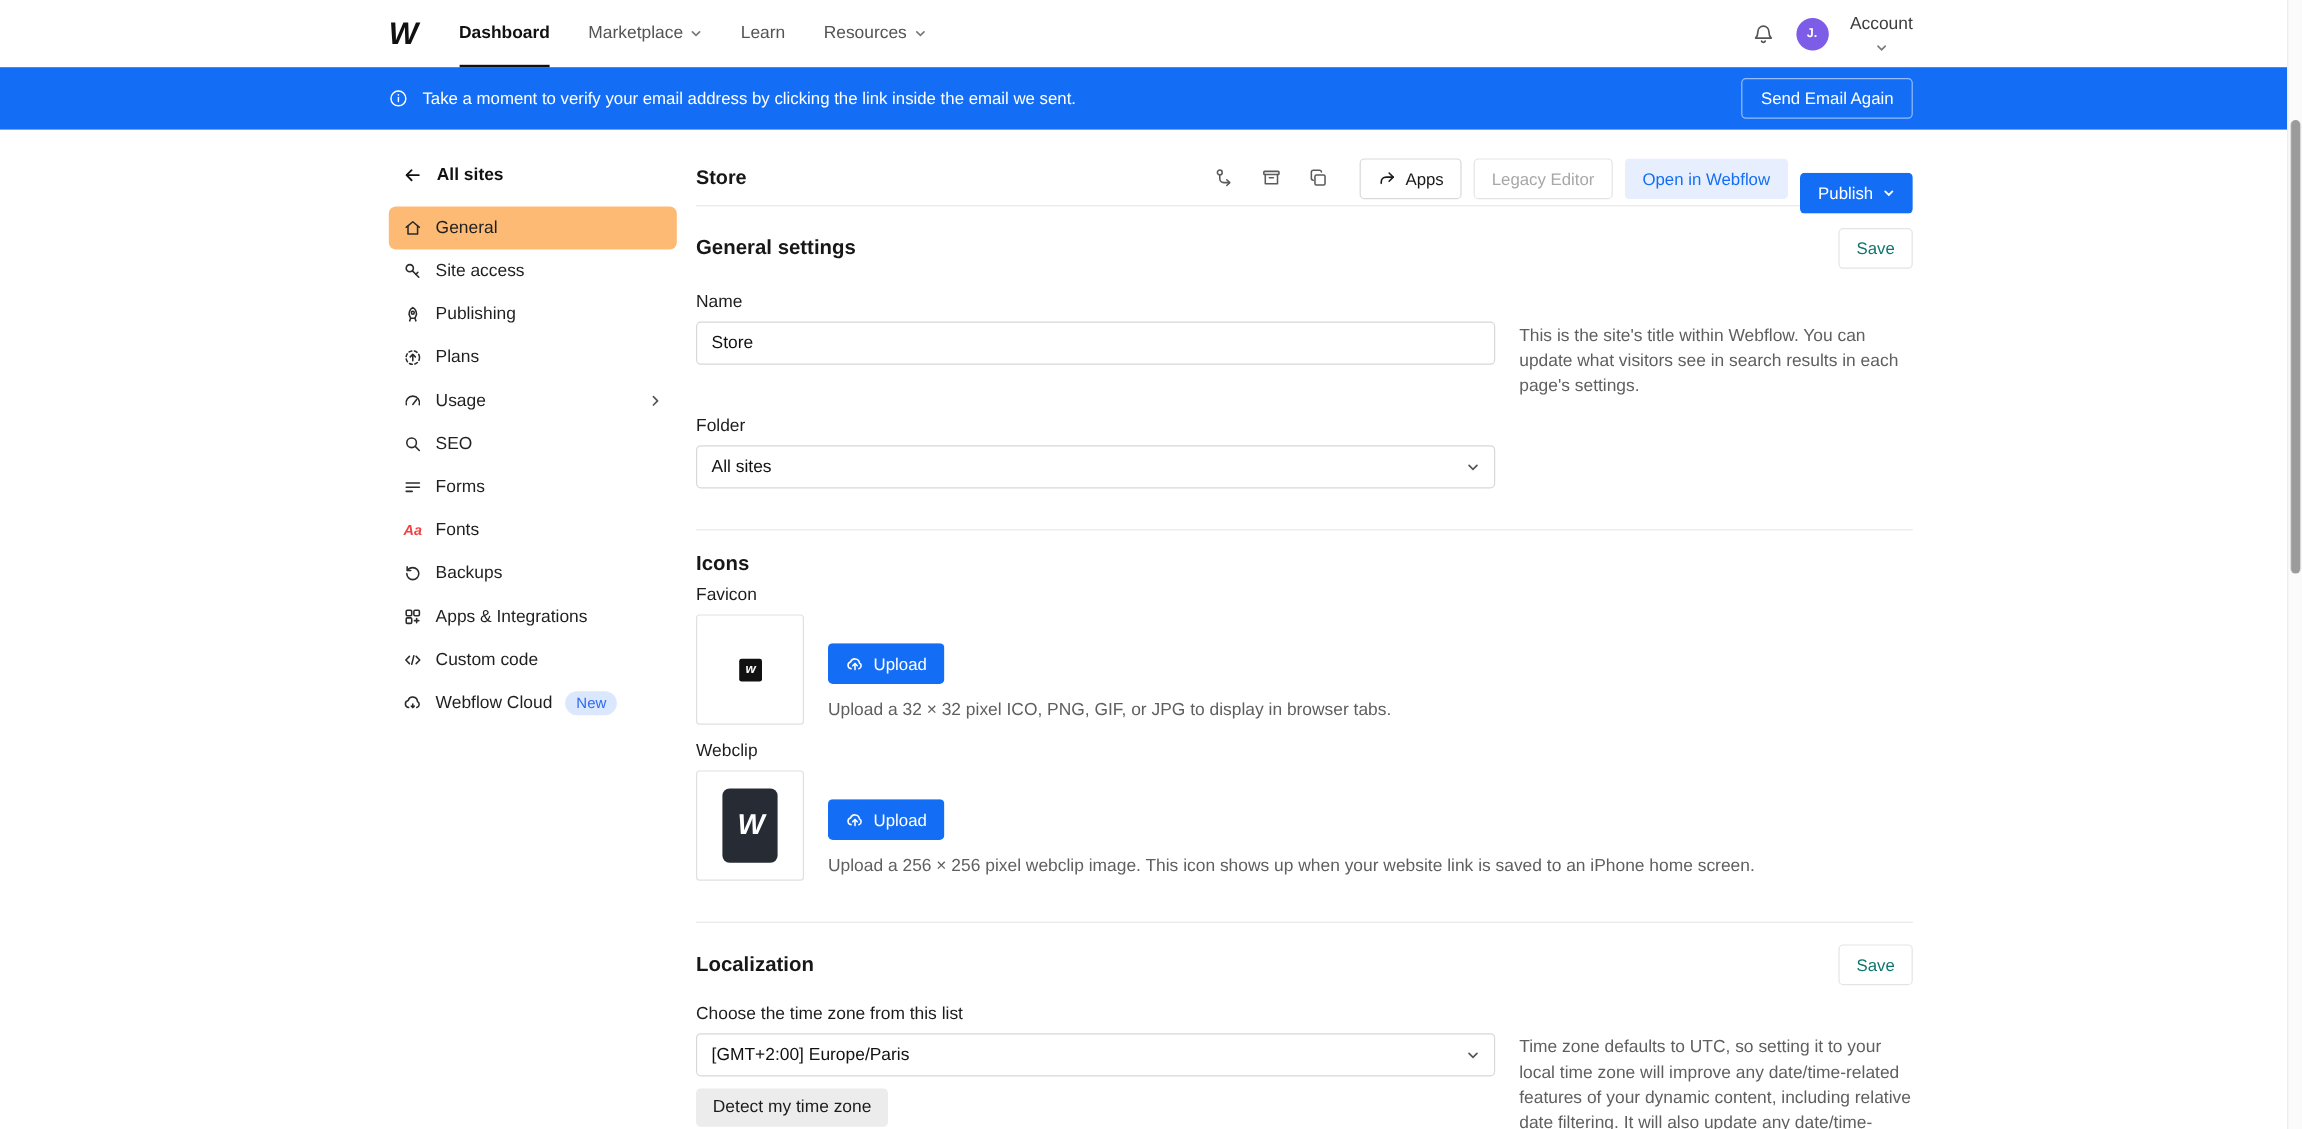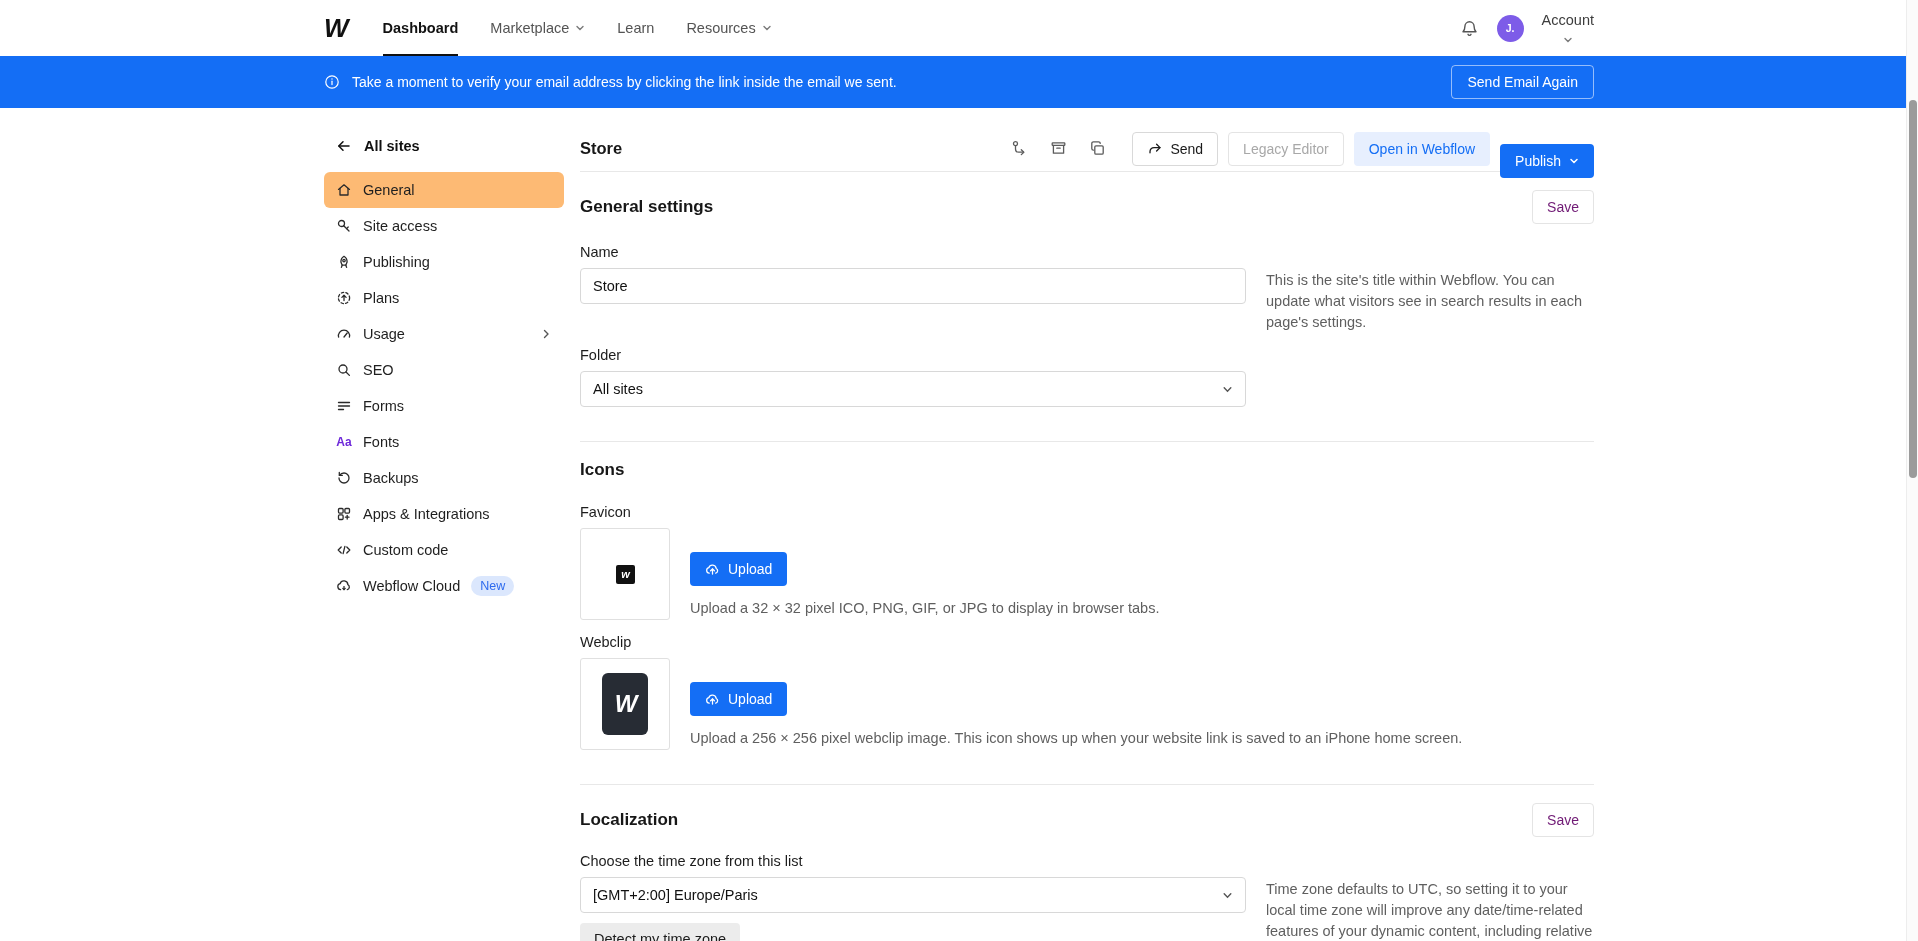--- a/index.html
+++ b/index.html
@@ -41,35 +41,35 @@
   .banner-btn{background:transparent;border:1px solid rgba(255,255,255,.55);border-radius:4px;color:#fff;font-size:14px;font-family:inherit;padding:8px 15px;cursor:pointer;}
 
   
   .app-body{display:flex;gap:16px;padding-top:24px;align-items:flex-start;}
   .sidebar{width:240px;flex:0 0 240px;}
   .back-row{display:flex;align-items:center;gap:12px;height:28px;margin:0 0 12px 0;padding:0 12px;font-size:14.5px;font-weight:700;color:#111;cursor:pointer;}
   .side-item{height:36px;display:flex;align-items:center;gap:11px;padding:0 12px;border-radius:6px;font-size:14.5px;color:#1f1f1f;cursor:pointer;}
   .side-item.active{background:#fdba74;}
   .side-item .s-icon{color:#2b2b2b;width:16px;height:16px;}
   .side-item .grow{flex:1;}
-  .icon-text{font-size:12px;font-weight:600;color:#6d28d9;line-height:1;}
+  .icon-text{font-size:12px;font-weight:600;color:#ef4444;font-style:italic;line-height:1;}
   .badge{background:var(--badge-bg);color:var(--badge-text);font-size:12.5px;padding:3px 9px;border-radius:999px;}
 
   .content{flex:1;min-width:0;}
   .content-header{display:flex;align-items:center;height:40px;border-bottom:1px solid var(--line);padding-bottom:6px;}
   .page-title{font-size:16.5px;font-weight:600;}
   .header-actions{margin-left:auto;display:flex;align-items:center;gap:10px;}
   .mini-icons{display:flex;align-items:center;gap:22px;margin-right:16px;color:#5b5b5b;}
   .mini-icons .icon{cursor:pointer;}
   .btn{height:34px;display:inline-flex;align-items:center;gap:8px;padding:0 14px;border-radius:4px;font-size:14px;font-family:inherit;border:1px solid transparent;cursor:pointer;background:#fff;}
   .btn-outline{border-color:#d9d9d9;color:#1a1a1a;}
   .btn-muted{border-color:#e4e4e4;color:#a8a8a8;cursor:default;}
   .btn-tint{background:#e7effe;color:var(--accent);}
   .btn-primary{background:var(--accent);color:#fff;margin-top:24px;}
-  .btn-save{border-color:#e4e4e4;color:#701a75;background:#fff;}
+  .btn-save{border-color:#e4e4e4;color:#0f766e;background:#fff;}
 
   
   .section{padding:18px 0 34px;border-bottom:1px solid var(--line);}
   .section.last{border-bottom:none;padding-bottom:0;}
   .section-head{display:flex;align-items:center;justify-content:space-between;margin-bottom:20px;}
   .section-title{font-size:17px;font-weight:700;}
   .field-label{font-size:14.5px;color:#1d1d1d;margin-bottom:8px;}
   .field-row{display:grid;grid-template-columns:666px 1fr;column-gap:20px;align-items:start;margin-bottom:14px;}
   .text-input,.select{width:666px;height:36px;border:1px solid var(--input-line);border-radius:4px;padding:0 12px;font-size:14.5px;font-family:inherit;color:#111;background:#fff;}
   .select{display:flex;align-items:center;justify-content:space-between;cursor:pointer;}
@@ -333,21 +333,21 @@
               </svg>
           </span>
         </div>
         <button class="btn btn-outline">
           <span class="icon">
             <svg width="15" height="15" viewBox="0 0 15 15" fill="none" stroke="#1a1a1a" stroke-width="1.3" stroke-linecap="round" stroke-linejoin="round">
                 <path d="M9.6 3.2 13 6.6 9.6 10"></path>
                 <path d="M13 6.6H7.2C4.6 6.6 3 8.2 3 10.8v1"></path>
               </svg>
           </span>
-          <span>Send</span>
+          <span>Apps</span>
         </button>
         <button class="btn btn-muted">Legacy Editor</button>
         <button class="btn btn-tint">Open in Webflow</button>
         <button class="btn btn-primary">
           <span>Publish</span>
           <span class="icon">
             <svg width="10" height="10" viewBox="0 0 10 10" fill="none" stroke="#fff" stroke-width="1.5" stroke-linecap="round">
                 <path d="M2 3.5 5 6.5 8 3.5"></path>
               </svg>
           </span>
@@ -374,21 +374,21 @@
           <span class="icon">
             <svg width="11" height="11" viewBox="0 0 10 10" fill="none" stroke="#555" stroke-width="1.3" stroke-linecap="round">
                 <path d="M2 3.5 5 6.5 8 3.5"></path>
               </svg>
           </span>
         </div>
       </div>
     </section>
 
     <section class="section">
-      <div class="section-head" style="margin-bottom:24px;align-items:flex-end;">
+      <div class="section-head" style="margin-bottom:8px;align-items:flex-end;">
         <h2 class="section-title">Icons</h2>
       </div>
 
       <div class="field-label">Favicon</div>
       <div class="tile-row">
         <div class="tile">
           <span class="fav-chip">w</span>
         </div>
         <div>
           <button class="btn btn-primary">

